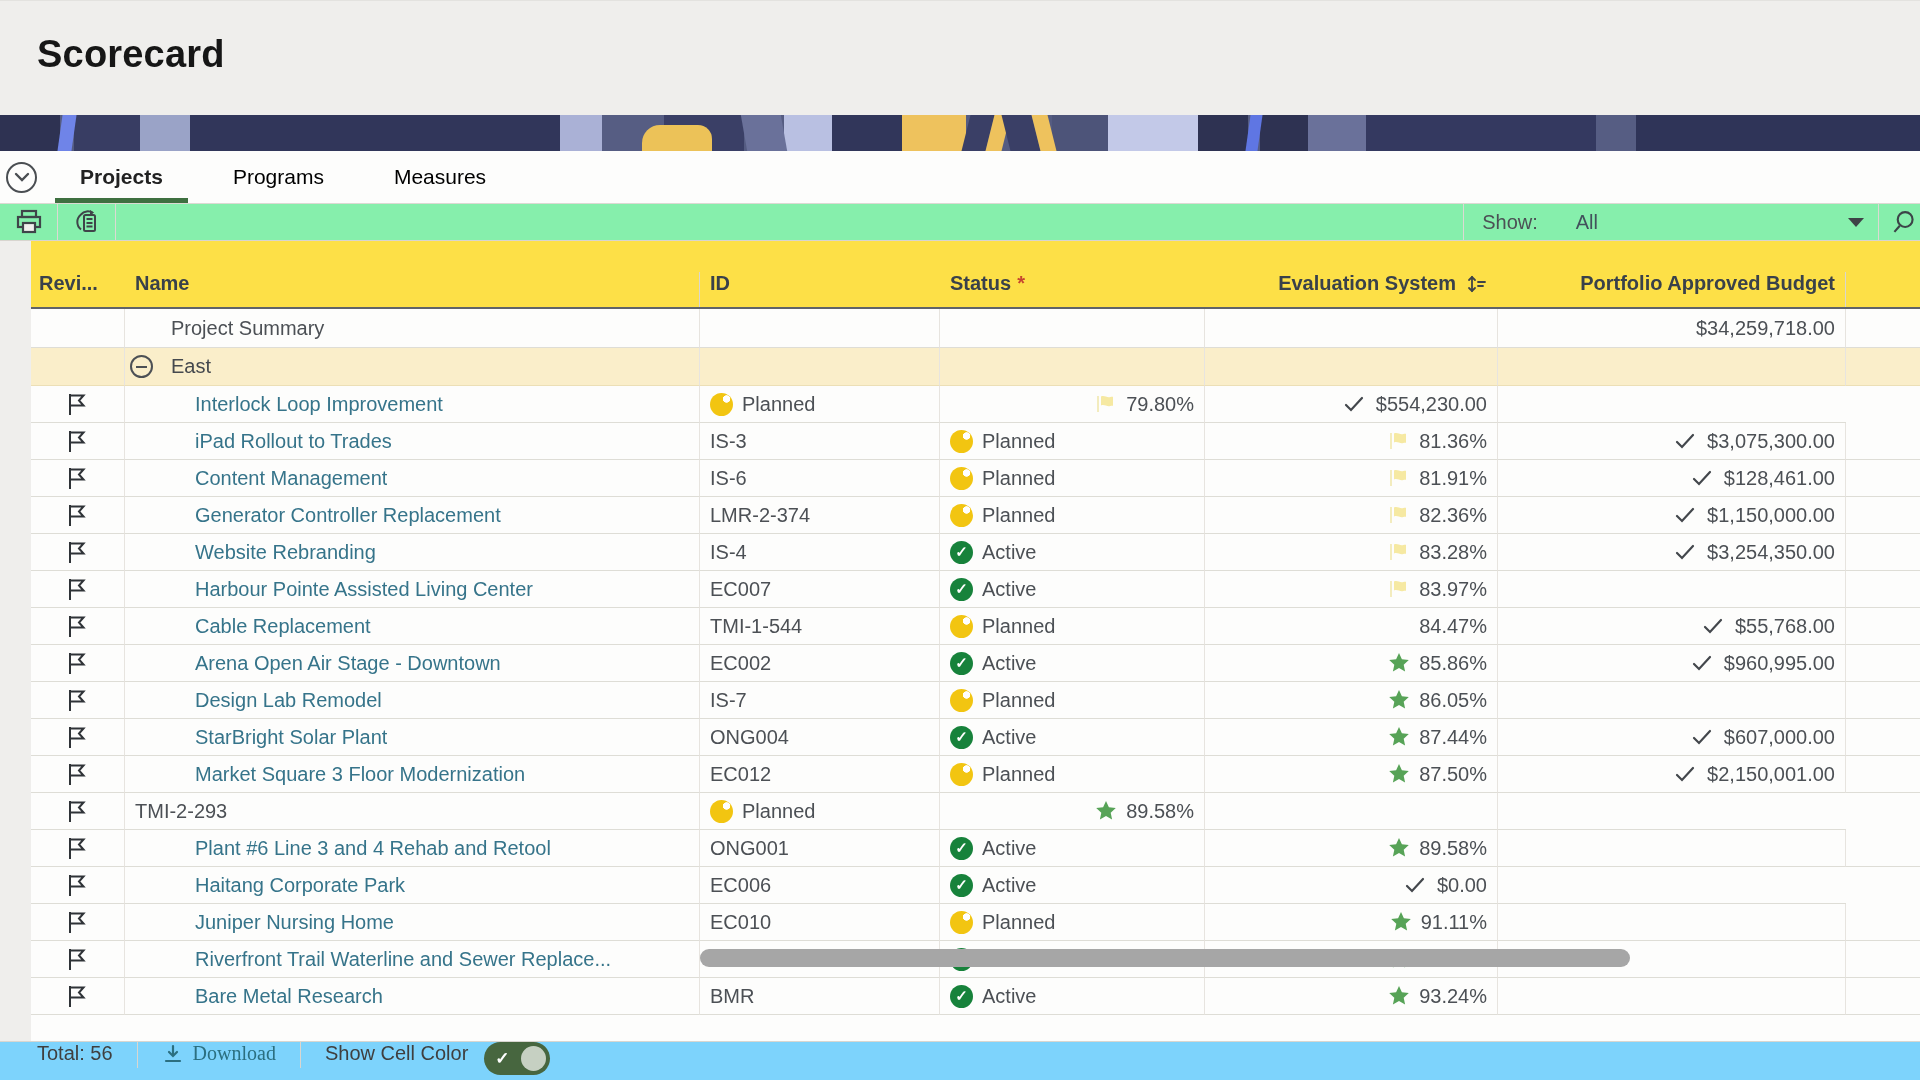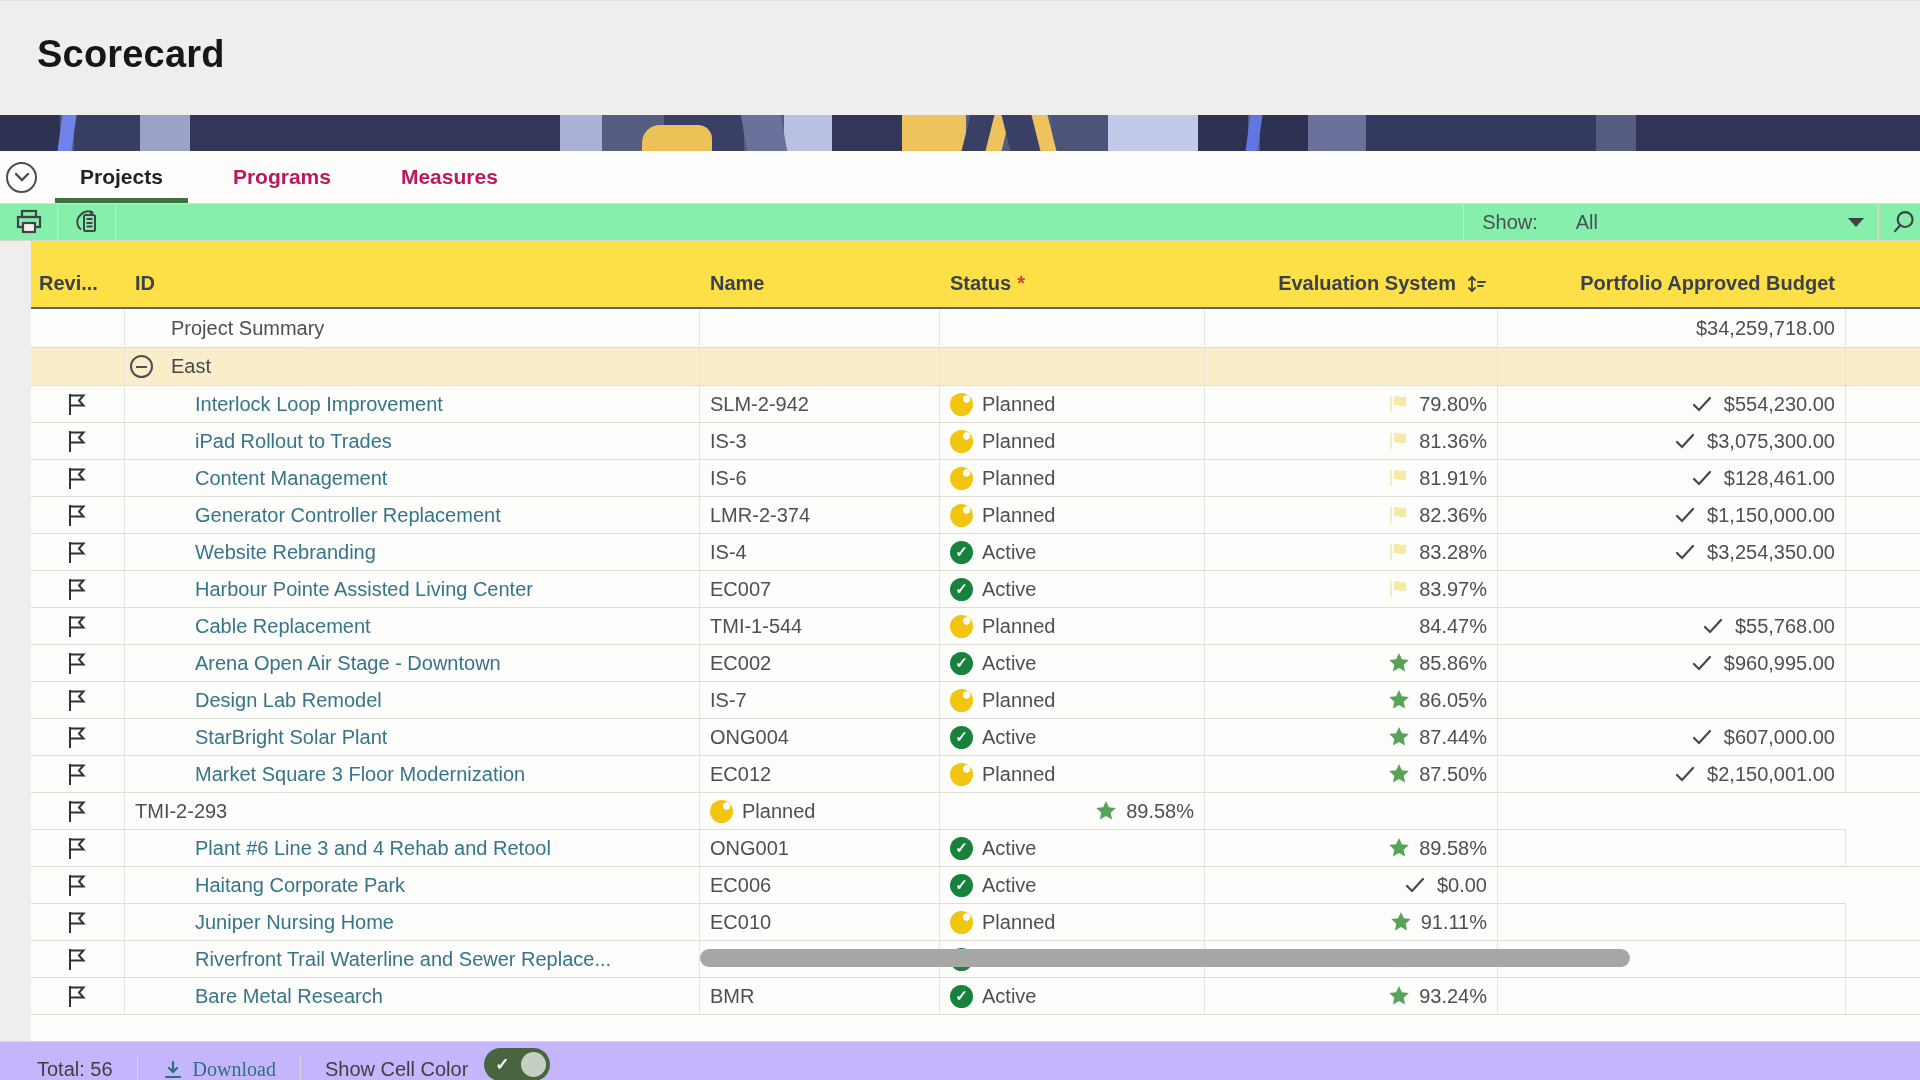--- a/index.html
+++ b/index.html
@@ -13,21 +13,21 @@
   
   .banner { height:36px; position:relative; overflow:hidden; background:#555c82; display:flex; }
   .banner > div { height:100%; flex:none; }
   .tex { background-image:repeating-linear-gradient(63deg, rgba(255,255,255,.22) 0 2px, rgba(0,0,0,.28) 2px 4px, rgba(255,255,255,.10) 4px 6px); }
   .blob { position:absolute; background:#ecc258; }
 
   
   .tabbar { height:52px; background:#fdfdfc; display:flex; align-items:center; position:relative; }
   .tab-overflow { width:31px; height:31px; margin-left:6px; border-radius:50%; border:2px solid #4a4e52; background:transparent; display:flex; align-items:center; justify-content:center; cursor:pointer; }
   .tabs { display:flex; height:100%; margin-left:8px; }
-  .tab { position:relative; padding:0 35px; display:flex; align-items:center; font-size:21px; color:#be185d; background:none; border:none; cursor:pointer; font-family:inherit;font-weight:bold; }
+  .tab { position:relative; padding:0 35px; display:flex; align-items:center; font-size:21px; color:#000000; background:none; border:none; cursor:pointer; font-family:inherit; }
   .tab.active { font-weight:bold; color:#222; }
   .tab.active::after { content:""; position:absolute; left:10px; right:10px; bottom:0; height:5px; background:#3e7040; }
 
   
   .toolbar { height:38px; background:#86efac; border-top:1px solid #dcd9d3; border-bottom:1px solid #d8d5cf; display:flex; align-items:stretch; }
   .tbtn { width:58px; background:transparent; border:none; border-right:1px solid #dcd9d3; display:flex; align-items:center; justify-content:center; cursor:pointer; }
   .tb-spacer { flex:1; }
   .show-group { display:flex; align-items:center; border-left:1px solid #dcd9d3; padding:0 14px 0 18px; }
   .show-label { font-size:20px; color:#4c5055; }
   .show-select { display:flex; align-items:center; background:none; border:none; cursor:pointer; margin-left:38px; font-family:inherit; }
@@ -65,21 +65,21 @@
   .status-dot { width:23px; height:23px; border-radius:50%; flex:none; margin-right:9px; display:flex; align-items:center; justify-content:center; }
   .status-dot.planned { background:radial-gradient(circle at 72% 26%, #ffffff 0 3.4px, rgba(255,255,255,0) 4px), #f2c511; }
   .status-dot.active { background:#17823b; color:#fff; font-size:15px; font-weight:bold; }
 
   .score-ic { margin-right:8px; display:inline-flex; flex:none; }
   .budget-check { margin-right:10px; display:inline-flex; flex:none; }
 
   .hthumb { position:absolute; left:669px; top:708px; width:930px; height:18px; background:#a6a6a6; border-radius:9px; }
 
   
-  .footer { height:40px; border-top:1px solid #d9d6d0; background:#c4b5fd; display:flex; align-items:flex-end; padding-left:37px; }
+  .footer { height:40px; border-top:1px solid #d9d6d0; background:#7dd3fc; display:flex; align-items:flex-start; padding-left:37px; }
   .footer .vsep { width:1px; height:26px; background:#d9d6d0; margin:0 24px; }
   .total { font-size:20px; color:#3f3f3f; }
   .dl-btn { display:flex; align-items:center; gap:9px; background:none; border:none; cursor:pointer; font-family:Liberation Serif, serif; font-size:20px; color:#2b6f80; }
   .scc-label { font-size:20px; color:#3f3f3f; margin-right:16px; }
   .toggle { width:66px; height:33px; border-radius:17px; border:none; background:#47663f; position:relative; display:flex; align-items:center; cursor:pointer; }
   .toggle .tick { color:#fff; font-size:17px; font-weight:bold; margin-left:11px; }
   .toggle .knob { position:absolute; right:4px; top:4px; width:25px; height:25px; border-radius:50%; background:#c6d0c2; }
 </style>
 </head>
 <body>
@@ -162,25 +162,25 @@
         <line x1="15.5" y1="20.5" x2="9" y2="28"></line>
     </svg>
   </button>
 </div>
 
 <div class="grid">
   <div class="row ghead" id="ghead">
       <button class="hc first">
         <span>Revi...</span>
       </button>
+      <button class="hc b700">
+        <span>Name</span>
+      </button>
       <button class="hc">
         <span>ID</span>
-      </button>
-      <button class="hc b700">
-        <span>Name</span>
       </button>
       <button class="hc">
         <span>Status</span>
         <span class="req">*</span>
       </button>
       <button class="hc r">
         <span>Evaluation System</span>
         <span class="sort-ic">
           <svg width="22" height="22" viewBox="0 0 22 22" fill="none" stroke="#3f4449" stroke-width="1.8" stroke-linecap="round">
             <path d="M6 4v14"></path>
@@ -230,23 +230,20 @@
             <svg width="27" height="27" viewBox="0 0 27 27" fill="none" stroke="#2f3337" stroke-width="2">
               <path d="M6 3v21"></path>
               <path d="M6 4.5h13.5l-4.5 5 4.5 5H6z"></path>
             </svg>
           </span>
         </div>
         <div class="c ind-prj">
           <span class="name-link">Interlock Loop Improvement</span>
         </div>
         <div class="c ">
-          <span>SLM-2-942</span>
-        </div>
-        <div class="c ">
           <span class="status-dot planned"></span>
           <span>Planned</span>
         </div>
         <div class="c right">
           <span class="score-ic">
             <svg width="24" height="24" viewBox="0 0 24 24">
               <rect x="3" y="4" width="2" height="16" fill="#f3ecbe"></rect>
               <path d="M7 4.5c3.2-1.7 6 1.6 9.2.5 1.6-.5 2.8-.3 2.8-.3v9s-1.2-.2-2.8.3c-3.2 1.1-6-2.2-9.2-.5z" fill="#f6e9a2"></path>
             </svg>
           </span>

